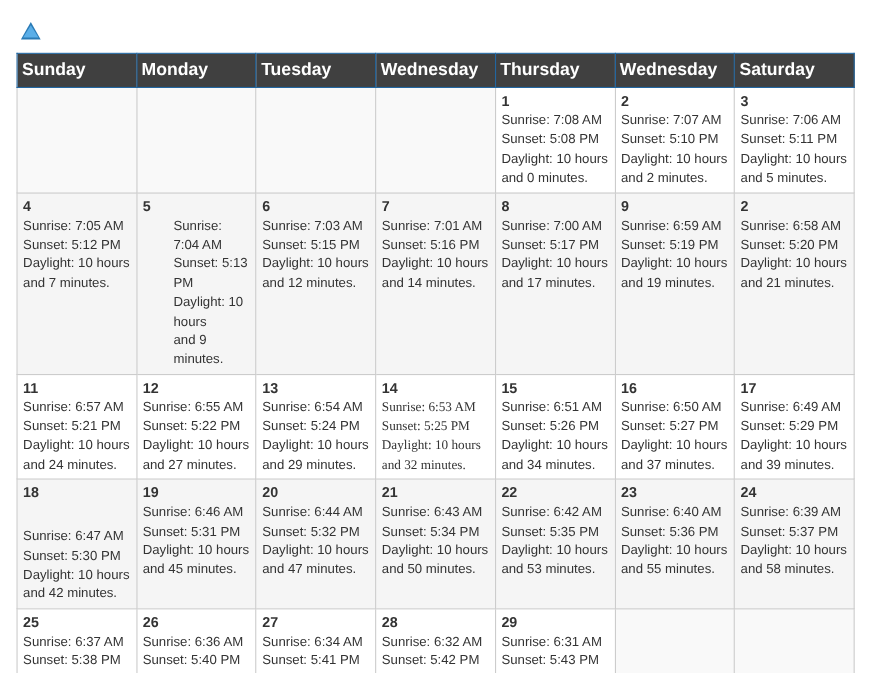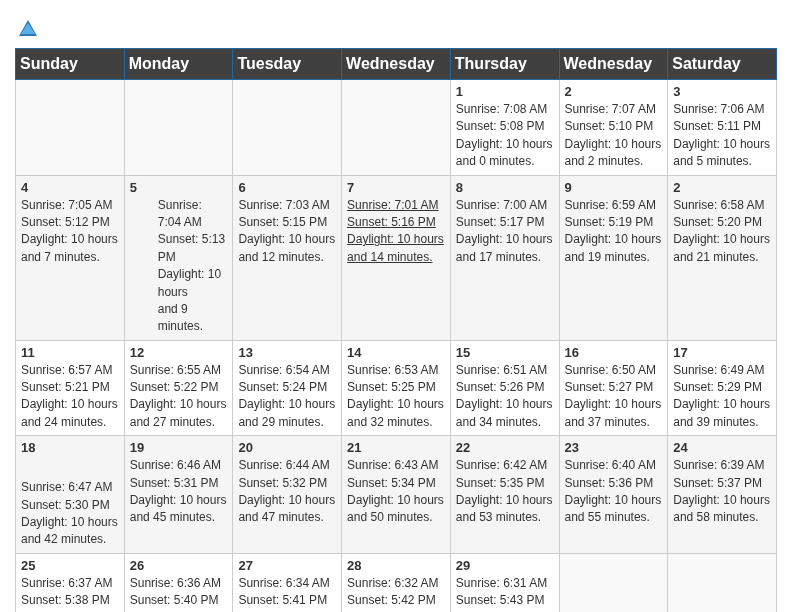--- a/index.html
+++ b/index.html
@@ -179,21 +179,21 @@
         </td>
         <td>
           <div class="day-number">6</div>
           <div class="day-info" style="white-space: pre-line;">Sunrise: 7:03 AM
 Sunset: 5:15 PM
 Daylight: 10 hours
 and 12 minutes.</div>
         </td>
         <td>
           <div class="day-number">7</div>
-          <div class="day-info" style="white-space: pre-line; text-decoration: underline;">Sunrise: 7:01 AM
+          <div class="day-info" style="white-space: pre-line;">Sunrise: 7:01 AM
 Sunset: 5:16 PM
 Daylight: 10 hours
 and 14 minutes.</div>
         </td>
         <td>
           <div class="day-number">8</div>
           <div class="day-info" style="white-space: pre-line;">Sunrise: 7:00 AM
 Sunset: 5:17 PM
 Daylight: 10 hours
 and 17 minutes.</div>
@@ -230,21 +230,21 @@
         </td>
         <td>
           <div class="day-number">13</div>
           <div class="day-info" style="white-space: pre-line;">Sunrise: 6:54 AM
 Sunset: 5:24 PM
 Daylight: 10 hours
 and 29 minutes.</div>
         </td>
         <td>
           <div class="day-number">14</div>
-          <div class="day-info" style="white-space: pre-line;">Sunrise: 6:53 AM
+          <div class="day-info" style="white-space: pre-line; font-family: Liberation Serif, serif;">Sunrise: 6:53 AM
 Sunset: 5:25 PM
 Daylight: 10 hours
 and 32 minutes.</div>
         </td>
         <td>
           <div class="day-number">15</div>
           <div class="day-info" style="white-space: pre-line;">Sunrise: 6:51 AM
 Sunset: 5:26 PM
 Daylight: 10 hours
 and 34 minutes.</div>

